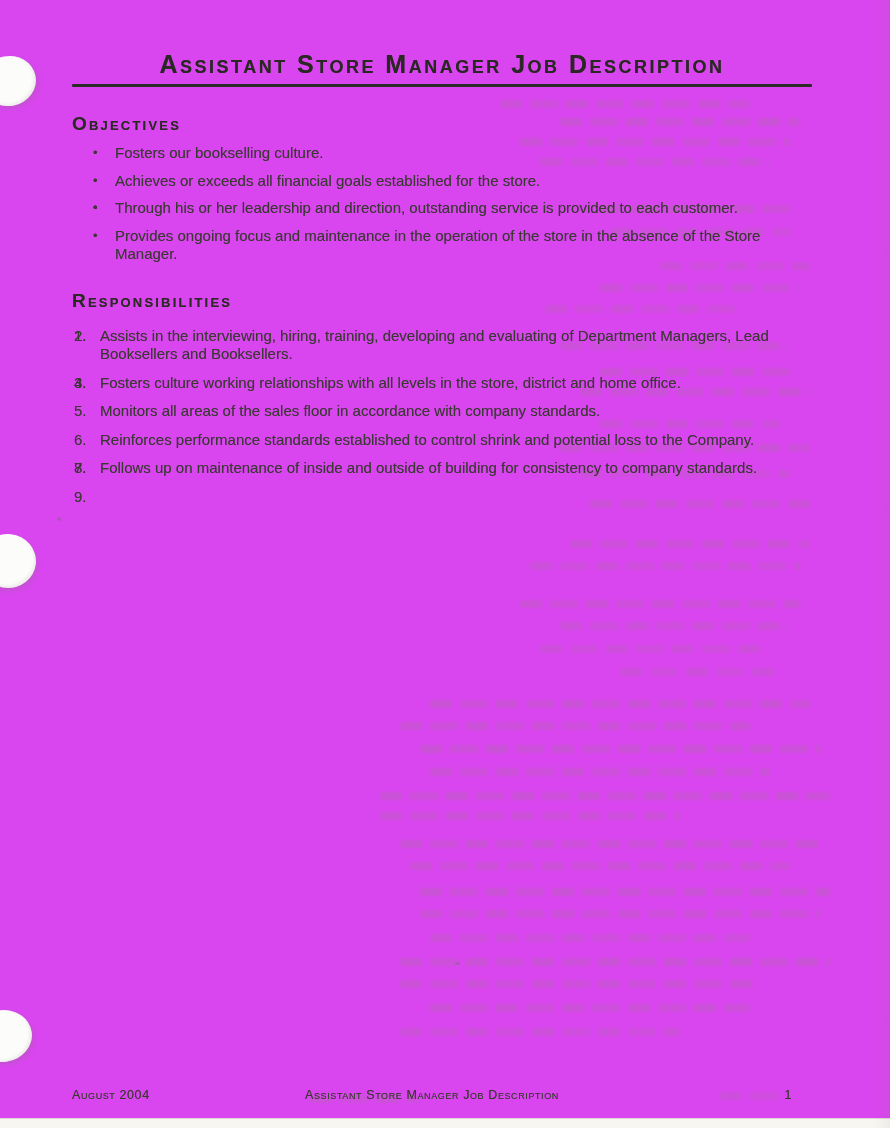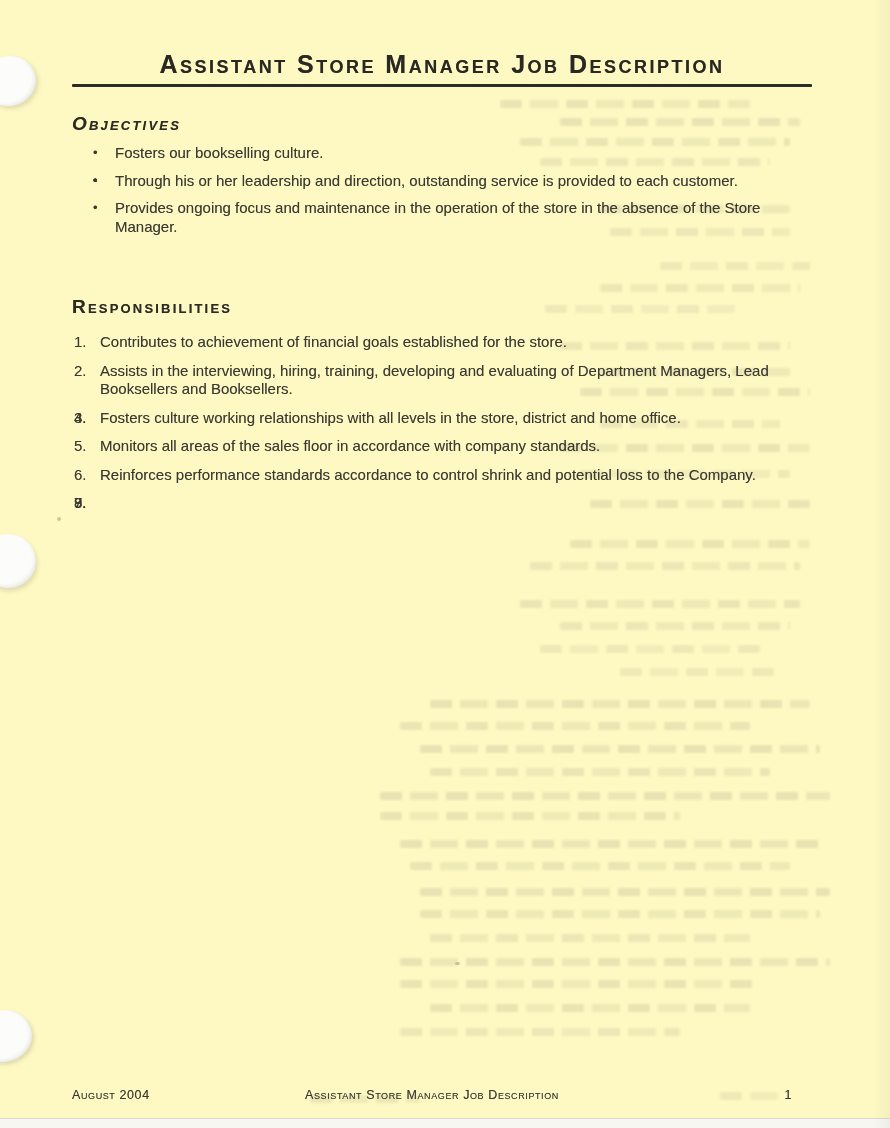--- a/index.html
+++ b/index.html
@@ -1,19 +1,19 @@
 <!DOCTYPE html>
 <html><head>
 <meta charset="utf-8">
 <style>
   html,body{margin:0;padding:0;background:#e9e7df;}
   .page{
     position:relative;
     width:890px;height:1128px;
-    background:#fef9c3;
+    background:#d946ef;
     overflow:hidden;
     font-family:"Liberation Sans", sans-serif;
     color:#35342e;
   }
   .page::after{
     content:"";position:absolute;top:0;right:0;width:16px;height:100%;
     background:linear-gradient(90deg, rgba(0,0,0,0), rgba(120,115,95,0.08));
     pointer-events:none;
   }
   
@@ -38,22 +38,22 @@
   }
   .rule{height:3px;background:#2c2b26;margin-top:5px;border-radius:1px;}
   h2{
     margin:0;
     font-size:19px;font-weight:bold;
     font-variant:small-caps;
     letter-spacing:2.2px;
     color:#2b2a24;
     text-shadow:0 0 0.5px rgba(43,42,36,0.5);
   }
-  .sec-obj h2{margin-top:26px;font-style:italic;}
-  .sec-resp h2{margin-top:60px;}
+  .sec-obj h2{margin-top:26px;}
+  .sec-resp h2{margin-top:26px;}
   ul,ol{list-style:none;margin:0;padding:0;}
   ul{margin-top:9px;}
   ol{margin-top:15px;}
   li{
     position:relative;
     font-size:15px;line-height:18.5px;
     margin-bottom:9px;
     color:#3a3932;
     text-shadow:0 0 0.5px rgba(58,57,50,0.45);
   }
@@ -141,66 +141,67 @@
 
     <section class="sec-obj">
       <h2>Objectives</h2>
       <ul>
         <li>
           <span class="blt">•</span>
           <span>Fosters our bookselling culture.</span>
         </li>
         <li>
           <span class="blt">•</span>
+          <span>Achieves or exceeds all financial goals established for the store.</span>
         </li>
         <li>
           <span class="blt">•</span>
         </li>
         <li>
           <span class="blt">•</span>
           <span>Through his or her leadership and direction, outstanding service is provided to each customer.</span>
         </li>
         <li>
           <span class="blt">•</span>
           <span>Provides ongoing focus and maintenance in the operation of the store in the absence of the Store Manager.</span>
         </li>
       </ul>
     </section>
 
     <section class="sec-resp">
       <h2>Responsibilities</h2>
       <ol>
         <li>
           <span class="num">1.</span>
-          <span>Contributes to achievement of financial goals established for the store.</span>
         </li>
         <li>
           <span class="num">2.</span>
           <span>Assists in the interviewing, hiring, training, developing and evaluating of Department Managers, Lead Booksellers and Booksellers.</span>
         </li>
         <li>
           <span class="num">3.</span>
         </li>
         <li>
           <span class="num">4.</span>
           <span>Fosters culture working relationships with all levels in the store, district and home office.</span>
         </li>
         <li>
           <span class="num">5.</span>
           <span>Monitors all areas of the sales floor in accordance with company standards.</span>
         </li>
         <li>
           <span class="num">6.</span>
-          <span>Reinforces performance standards accordance to control shrink and potential loss to the Company.</span>
+          <span>Reinforces performance standards established to control shrink and potential loss to the Company.</span>
         </li>
         <li>
           <span class="num">7.</span>
         </li>
         <li>
           <span class="num">8.</span>
+          <span>Follows up on maintenance of inside and outside of building for consistency to company standards.</span>
         </li>
         <li>
           <span class="num">9.</span>
         </li>
       </ol>
     </section>
   </main>
 
   <footer class="foot">
     <span class="f-left">August 2004</span>

